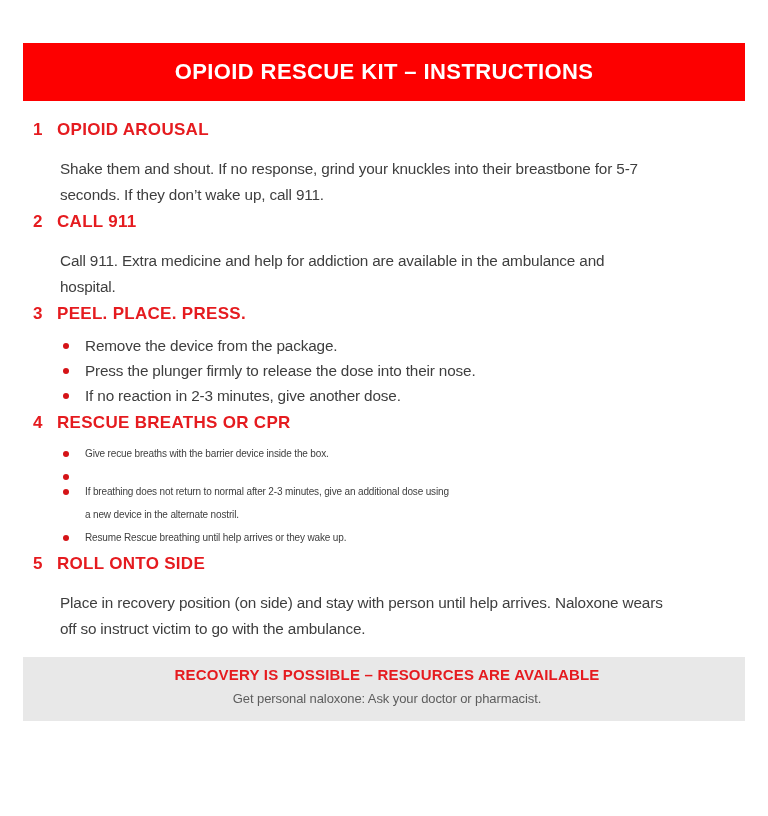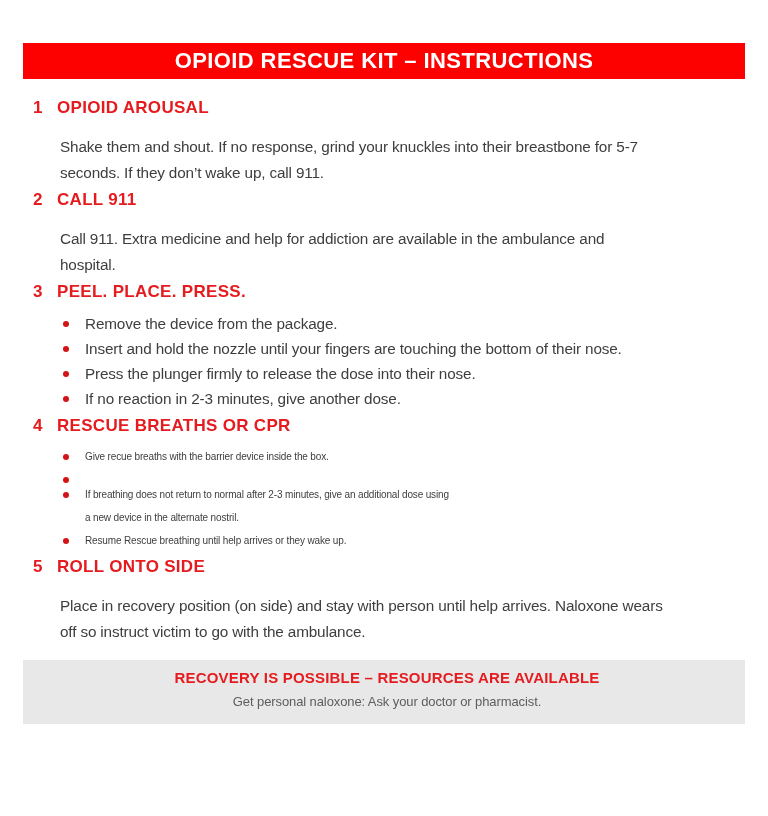--- a/index.html
+++ b/index.html
@@ -7,21 +7,21 @@
   body {
     font-family: "Liberation Sans", sans-serif;
     position: relative;
     overflow: hidden;
   }
   .page { width: 768px; height: 816px; position: relative; }
 
   
   .banner {
     margin: 43px 23px 0 23px;
-    height: 36px;
+    height: 58px;
     background: #fd0000;
     display: flex;
     align-items: center;
     justify-content: center;
   }
   .banner h1 {
     color: #ffffff;
     font-size: 22px;
     font-weight: bold;
     letter-spacing: 0.4px;
@@ -145,24 +145,20 @@
         <span class="num">3</span>
         <span class="label">PEEL. PLACE. PRESS.</span>
       </h2>
       <ul class="bullets">
         <li>
           <span class="dot"></span>
           <span class="bt">Remove the device from the package.</span>
         </li>
         <li>
           <span class="dot"></span>
-          <span class="bt">Insert and hold the nozzle until your fingers are touching the bottom of their nose.</span>
-        </li>
-        <li>
-          <span class="dot"></span>
           <span class="bt">Press the plunger firmly to release the dose into their nose.</span>
         </li>
         <li>
           <span class="dot"></span>
           <span class="bt">If no reaction in 2-3 minutes, give another dose.</span>
         </li>
       </ul>
     </section>
 
     <section>

